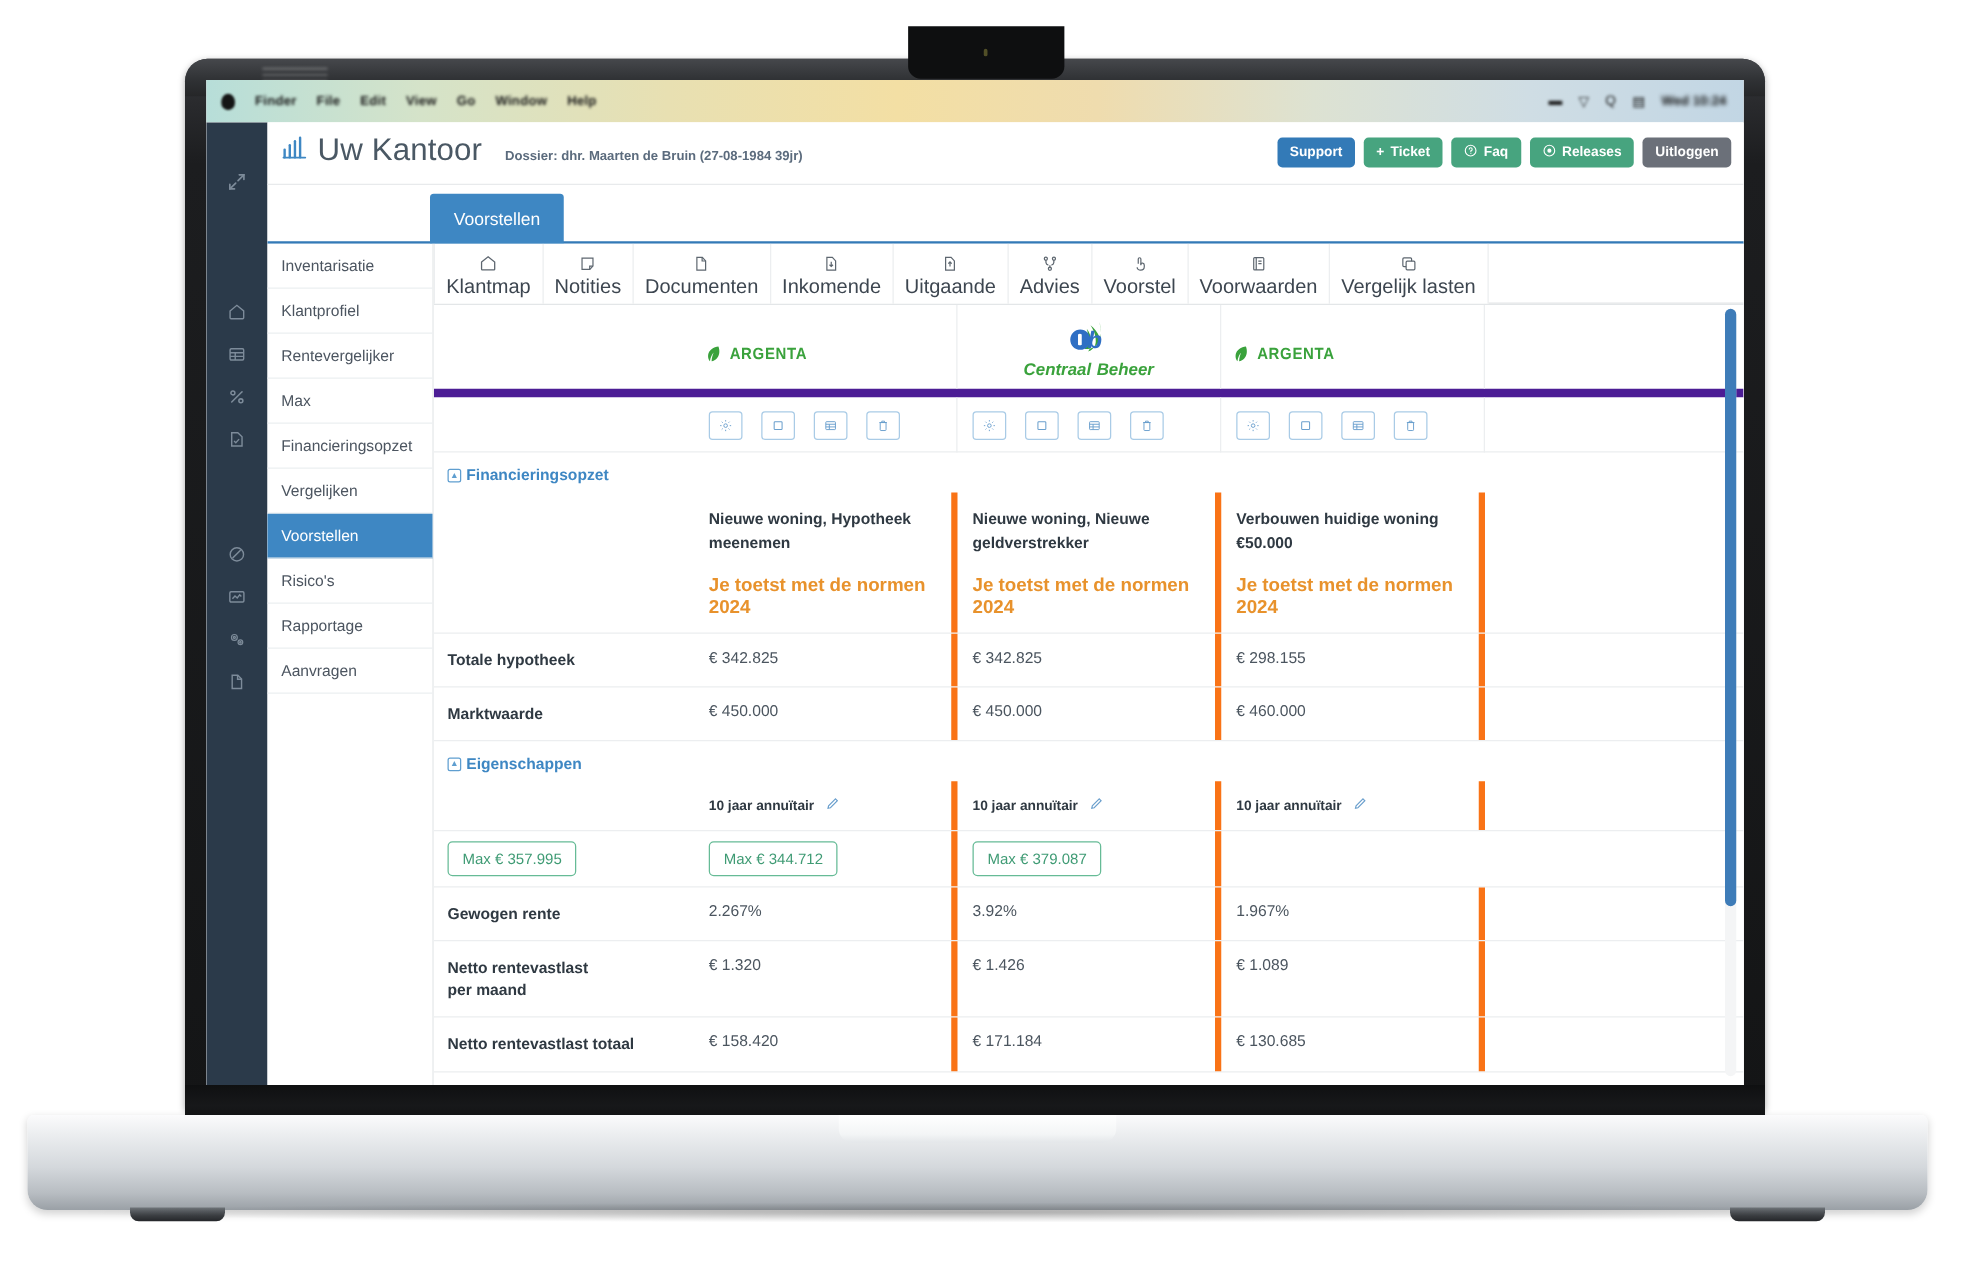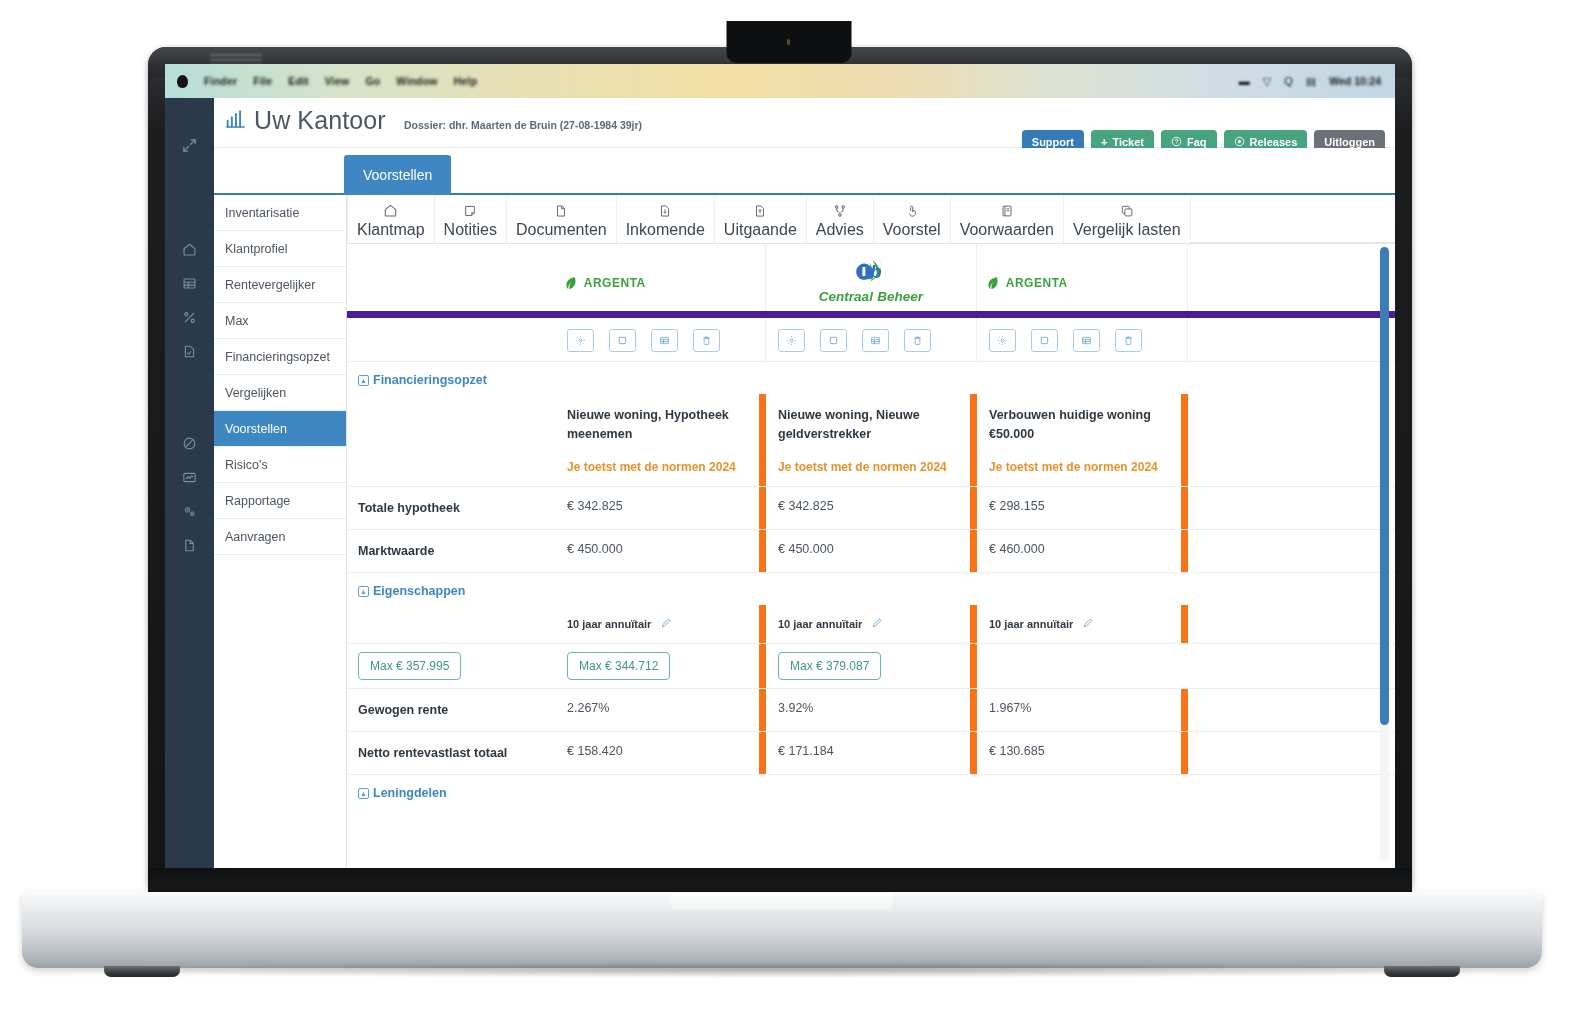--- a/index.html
+++ b/index.html
@@ -80,21 +80,21 @@
     position: absolute; left: 49px; top: 0; width: 1181px; height: 50px;
     background: #fff; border-bottom: 1px solid #e8eaec;
   }
   #brand { position: absolute; left: 10px; top: 8px; display: flex; align-items: center; gap: 7px; }
   #brand-name { font-size: 25px; color: #4a5864; font-weight: 400; letter-spacing: .1px; }
   #dossier { position: absolute; left: 190px; top: 21px; font-size: 10.5px; color: #5b6b7d; font-weight: 700; }
   #headbtns { position: absolute; right: 10px; top: 12px; display: flex; gap: 7px; align-items: center; }
   .hbtn {
     height: 24px; padding: 0 10px; border-radius: 4px; border: none;
     font-size: 11px; font-weight: 700; color: #fff; display: flex; align-items: center; gap: 5px;
-    font-family: "Liberation Sans", sans-serif; cursor: pointer; white-space: nowrap; margin-top: 20px;
+    font-family: "Liberation Sans", sans-serif; cursor: pointer; white-space: nowrap;
   }
   .hbtn-blue { background: #337ab7; }
   .hbtn-green { background: #47a47f; }
   .hbtn-gray { background: #6b7079; }
 
   
   #tabstrip {
     position: absolute; left: 49px; top: 50px; width: 1181px; height: 47px;
     background: #fff; border-bottom: 2px solid #337ab7;
   }
@@ -181,28 +181,28 @@
     font-size: 12.5px; color: #3e87c3; font-weight: 700; cursor: pointer;
   }
   .sec-ico {
     width: 11px; height: 11px; border: 1px solid #5f9ed0; border-radius: 2px;
     display: inline-flex; align-items: center; justify-content: center;
     font-size: 7px; color: #5f9ed0; line-height: 1;
   }
 
   
   .drow { border-bottom: 1px solid #eceef0; }
-  .drow > div { padding: 12px 0 12px 12px; border-right: 7px solid #f97316; }
+  .drow > div { padding: 12px 0 12px 12px; border-right: 5px solid #f97316; }
   .drow > div:first-child { border-right: none; padding-left: 11px; }
   .drow > div:last-child { border-right: none; }
   .rowlabel { font-size: 12.5px; color: #2f3942; font-weight: 700; line-height: 1.45; }
   .cellval { font-size: 12.5px; color: #4b555f; }
 
   .scentitle { font-size: 12.5px; color: #2f3942; font-weight: 700; line-height: 1.55; }
-  .scennorm { font-size: 12px; color: #e8922c; font-weight: 700; margin-top: 15px; }
+  .scennorm { font-size: 15px; color: #e8922c; font-weight: 700; margin-top: 15px; }
 
   .annuity { display: flex; align-items: center; gap: 9px; font-size: 11px; color: #2f3942; font-weight: 700; }
   .pencil { cursor: pointer; }
 
   .maxbadge {
     display: inline-block; border: 1px solid #66bb96; border-radius: 4px;
     padding: 6px 11px; font-size: 12px; color: #3f9b74; background: #fff;
   }
 
   
@@ -718,20 +718,27 @@
           </div>
 
           <div class="drow cols">
             <div class="rowlabel">Gewogen rente</div>
             <div class="cellval">2.267%</div>
             <div class="cellval">3.92%</div>
             <div class="cellval">1.967%</div>
             <div></div>
           </div>
 
+          <div class="drow cols">
+            <div class="rowlabel" style="max-width:140px">Netto rentevastlast per maand</div>
+            <div class="cellval">€ 1.320</div>
+            <div class="cellval">€ 1.426</div>
+            <div class="cellval">€ 1.089</div>
+            <div></div>
+          </div>
 
           <div class="drow cols">
             <div class="rowlabel">Netto rentevastlast totaal</div>
             <div class="cellval">€ 158.420</div>
             <div class="cellval">€ 171.184</div>
             <div class="cellval">€ 130.685</div>
             <div></div>
           </div>
 
           <div class="sectitle">

